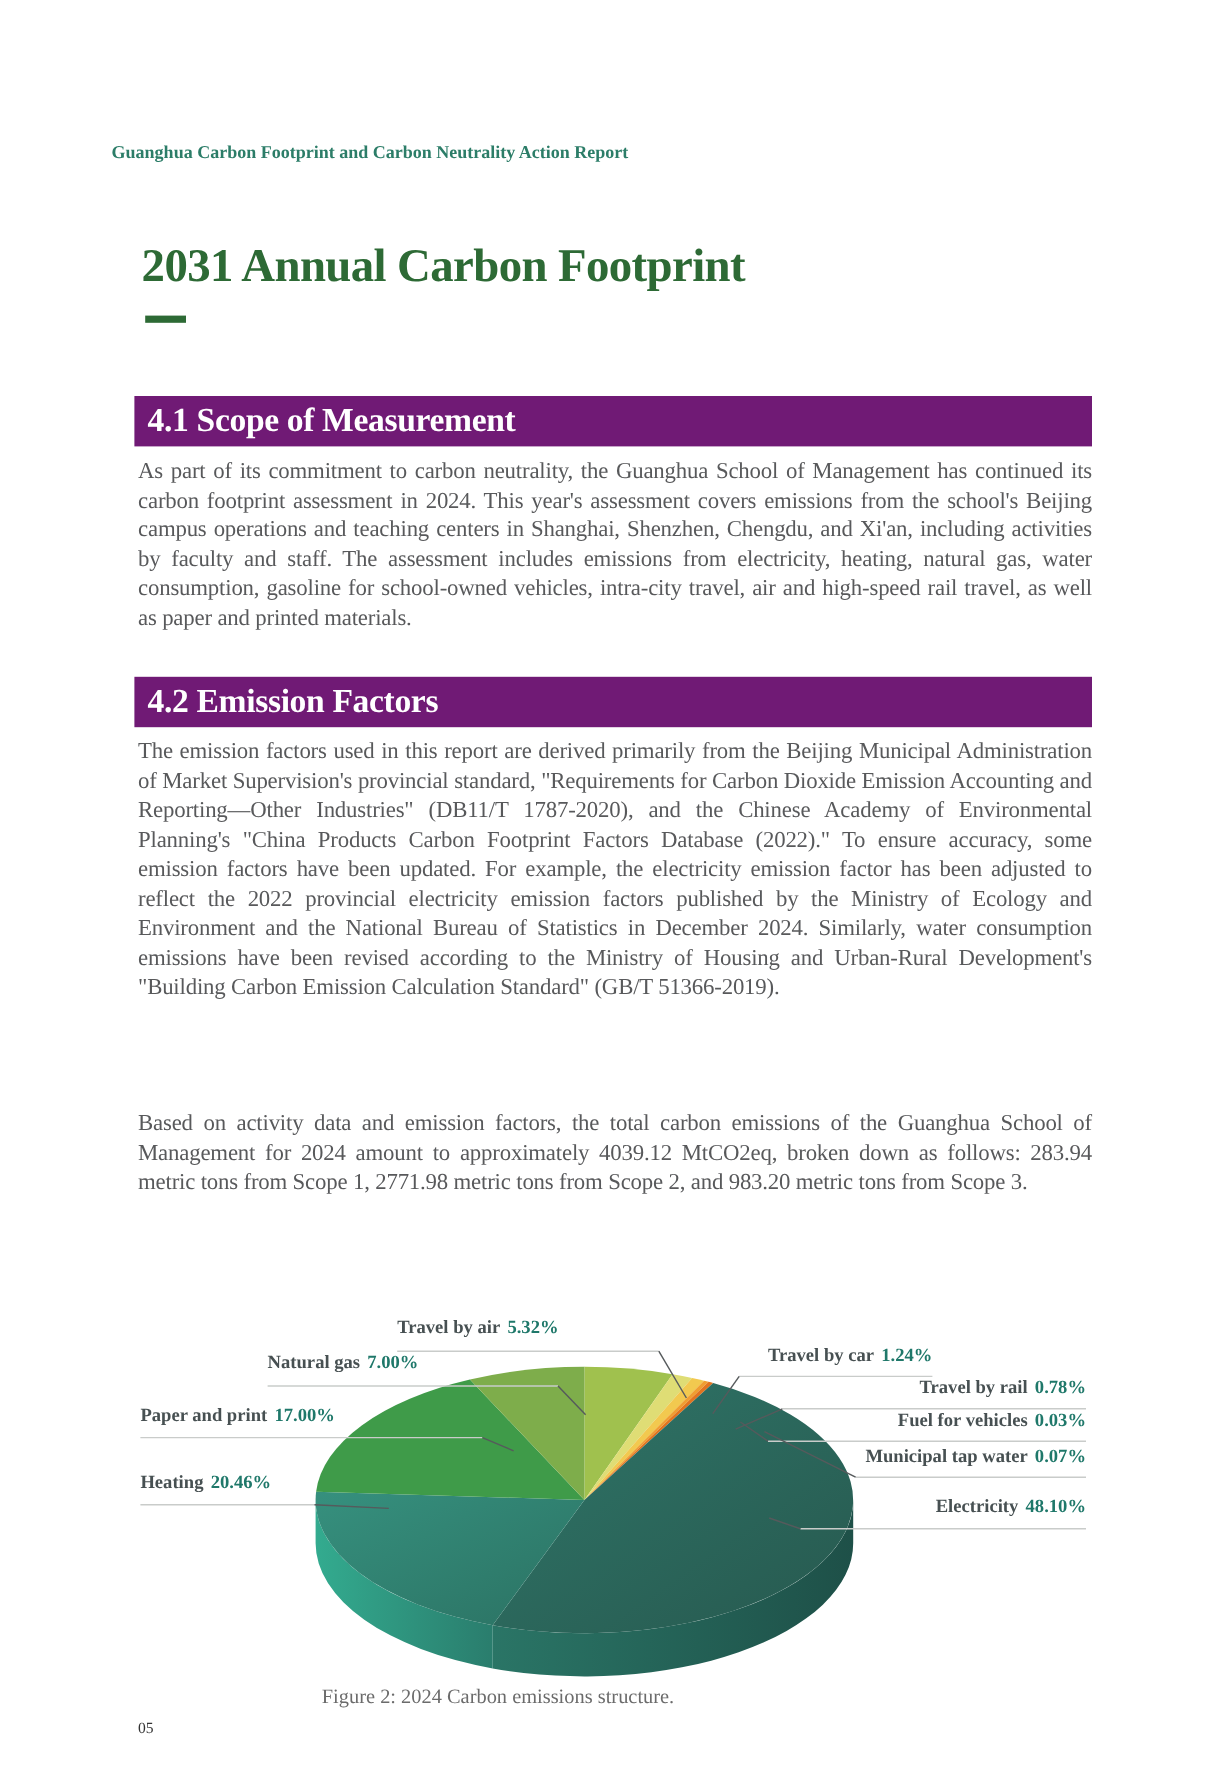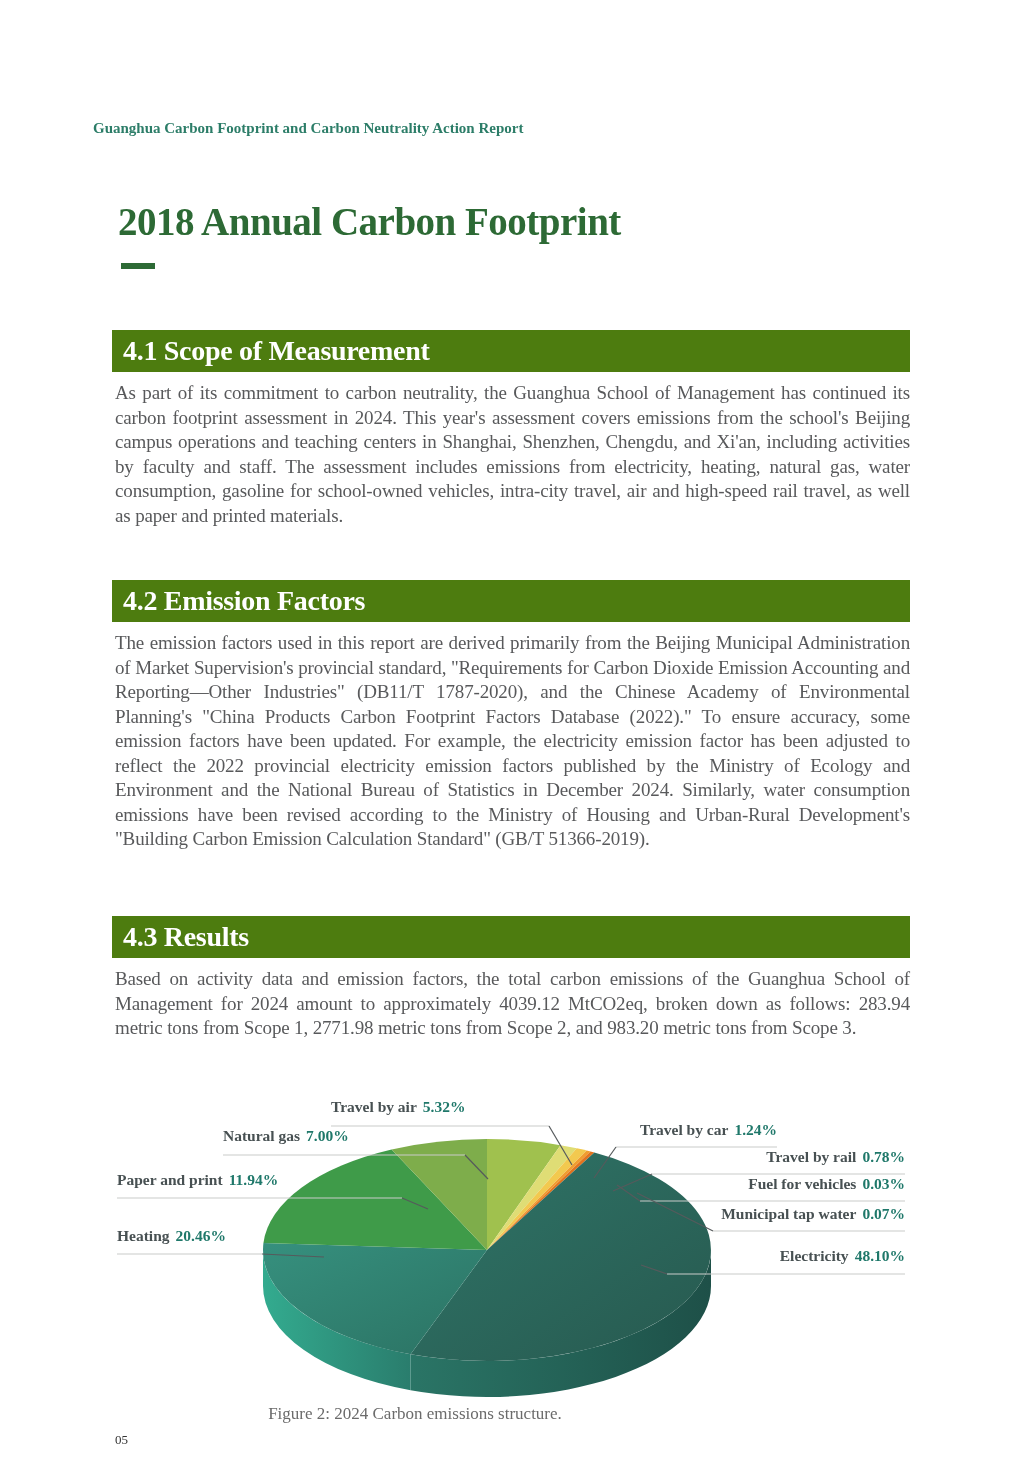--- a/index.html
+++ b/index.html
@@ -14,64 +14,63 @@
   .title{
     position:absolute; left:118px; top:163px; margin:0;
     font-size:39px; font-weight:bold; color:#2d6a35; letter-spacing:-0.5px;
   }
   .title-dash{
     position:absolute; left:121px; top:227px; width:34px; height:6px; background:#2d6a35;
   }
   .section{ position:absolute; left:112px; width:798px; }
   .sec-bar{
     height:42px; line-height:42px; padding-left:11px; box-sizing:border-box;
-    background:#4d7c0f; color:#ffffff; font-size:28px; font-weight:bold; letter-spacing:-0.3px;
+    background:#701a75; color:#ffffff; font-size:28px; font-weight:bold; letter-spacing:-0.3px;
   }
   .body{
     margin:9px 0 0 3px; width:795px;
     font-size:19px; line-height:24.5px; color:#58595b;
     text-align:justify; letter-spacing:-0.15px;
   }
   #sec1{ top:294px; }
-  #sec2{ top:544px; }
+  #sec2{ top:528px; }
   #sec3{ top:880px; }
   .chart-svg{ position:absolute; left:0; top:0; width:1024px; height:1479px; }
   .plabel{ position:absolute; font-size:15.5px; white-space:nowrap; }
   .plabel .lname{ color:#475052; font-weight:600;text-align:center; }
   .plabel .lpct{ color:#1f786a; font-weight:700; margin-left:6px; }
   .caption{
     position:absolute; left:0; top:1368px; width:830px; text-align:center;
     font-size:17px; color:#6b6b6b;
   }
   .page-number{
     position:absolute; left:115px; top:1396px; font-size:13px; color:#333333;
   }
 </style>
 </head>
 <body>
 
 <div class="page">
 
   <div class="doc-header">Guanghua Carbon Footprint and Carbon Neutrality Action Report</div>
 
-  <h1 class="title">2018 Annual Carbon Footprint</h1>
+  <h1 class="title">2031 Annual Carbon Footprint</h1>
   <div class="title-dash"></div>
 
   <div class="section" id="sec1">
     <div class="sec-bar">4.1 Scope of Measurement</div>
     <p class="body">As part of its commitment to carbon neutrality, the Guanghua School of Management has continued its carbon footprint assessment in 2024. This year's assessment covers emissions from the school's Beijing campus operations and teaching centers in Shanghai, Shenzhen, Chengdu, and Xi'an, including activities by faculty and staff. The assessment includes emissions from electricity, heating, natural gas, water consumption, gasoline for school-owned vehicles, intra-city travel, air and high-speed rail travel, as well as paper and printed materials.</p>
   </div>
 
   <div class="section" id="sec2">
     <div class="sec-bar">4.2 Emission Factors</div>
     <p class="body">The emission factors used in this report are derived primarily from the Beijing Municipal Administration of Market Supervision's provincial standard, "Requirements for Carbon Dioxide Emission Accounting and Reporting—Other Industries" (DB11/T 1787-2020), and the Chinese Academy of Environmental Planning's "China Products Carbon Footprint Factors Database (2022)." To ensure accuracy, some emission factors have been updated. For example, the electricity emission factor has been adjusted to reflect the 2022 provincial electricity emission factors published by the Ministry of Ecology and Environment and the National Bureau of Statistics in December 2024. Similarly, water consumption emissions have been revised according to the Ministry of Housing and Urban-Rural Development's "Building Carbon Emission Calculation Standard" (GB/T 51366-2019).</p>
   </div>
 
   <div class="section" id="sec3">
-    <div class="sec-bar">4.3 Results</div>
     <p class="body">Based on activity data and emission factors, the total carbon emissions of the Guanghua School of Management for 2024 amount to approximately 4039.12 MtCO2eq, broken down as follows: 283.94 metric tons from Scope 1, 2771.98 metric tons from Scope 2, and 983.20 metric tons from Scope 3.</p>
   </div>
 
   <svg class="chart-svg" id="pie-svg" viewBox="0 0 1024 1479">
       <defs>
         <linearGradient id="g1" x1="0" y1="0" x2="1" y2="0">
           <stop offset="0" stop-color="#2a7566"></stop>
           <stop offset="1" stop-color="#1e5048"></stop>
         </linearGradient>
         <linearGradient id="g2" x1="0" y1="0" x2="1" y2="0">
@@ -119,21 +118,21 @@
     </svg>
 
   <div id="chart-labels">
       <div class="plabel" style="top: 1062px; left: 331px;"><span class="lname">Travel by air</span><span class="lpct">5.32%</span></div>
       <div class="plabel" style="top: 1085px; right: 247px;"><span class="lname">Travel by car</span><span class="lpct">1.24%</span></div>
       <div class="plabel" style="top: 1112px; right: 119px;"><span class="lname">Travel by rail</span><span class="lpct">0.78%</span></div>
       <div class="plabel" style="top: 1139px; right: 119px;"><span class="lname">Fuel for vehicles</span><span class="lpct">0.03%</span></div>
       <div class="plabel" style="top: 1169px; right: 119px;"><span class="lname">Municipal tap water</span><span class="lpct">0.07%</span></div>
       <div class="plabel" style="top: 1211px; right: 119px;"><span class="lname">Electricity</span><span class="lpct">48.10%</span></div>
       <div class="plabel" style="top: 1191px; left: 117px;"><span class="lname">Heating</span><span class="lpct">20.46%</span></div>
-      <div class="plabel" style="top: 1135px; left: 117px;"><span class="lname">Paper and print</span><span class="lpct">11.94%</span></div>
+      <div class="plabel" style="top: 1135px; left: 117px;"><span class="lname">Paper and print</span><span class="lpct">17.00%</span></div>
       <div class="plabel" style="top: 1091px; left: 223px;"><span class="lname">Natural gas</span><span class="lpct">7.00%</span></div>
     </div>
 
   <div class="caption">Figure 2: 2024 Carbon emissions structure.</div>
 
   <div class="page-number">05</div>
 
 </div>
 
 </body></html>

